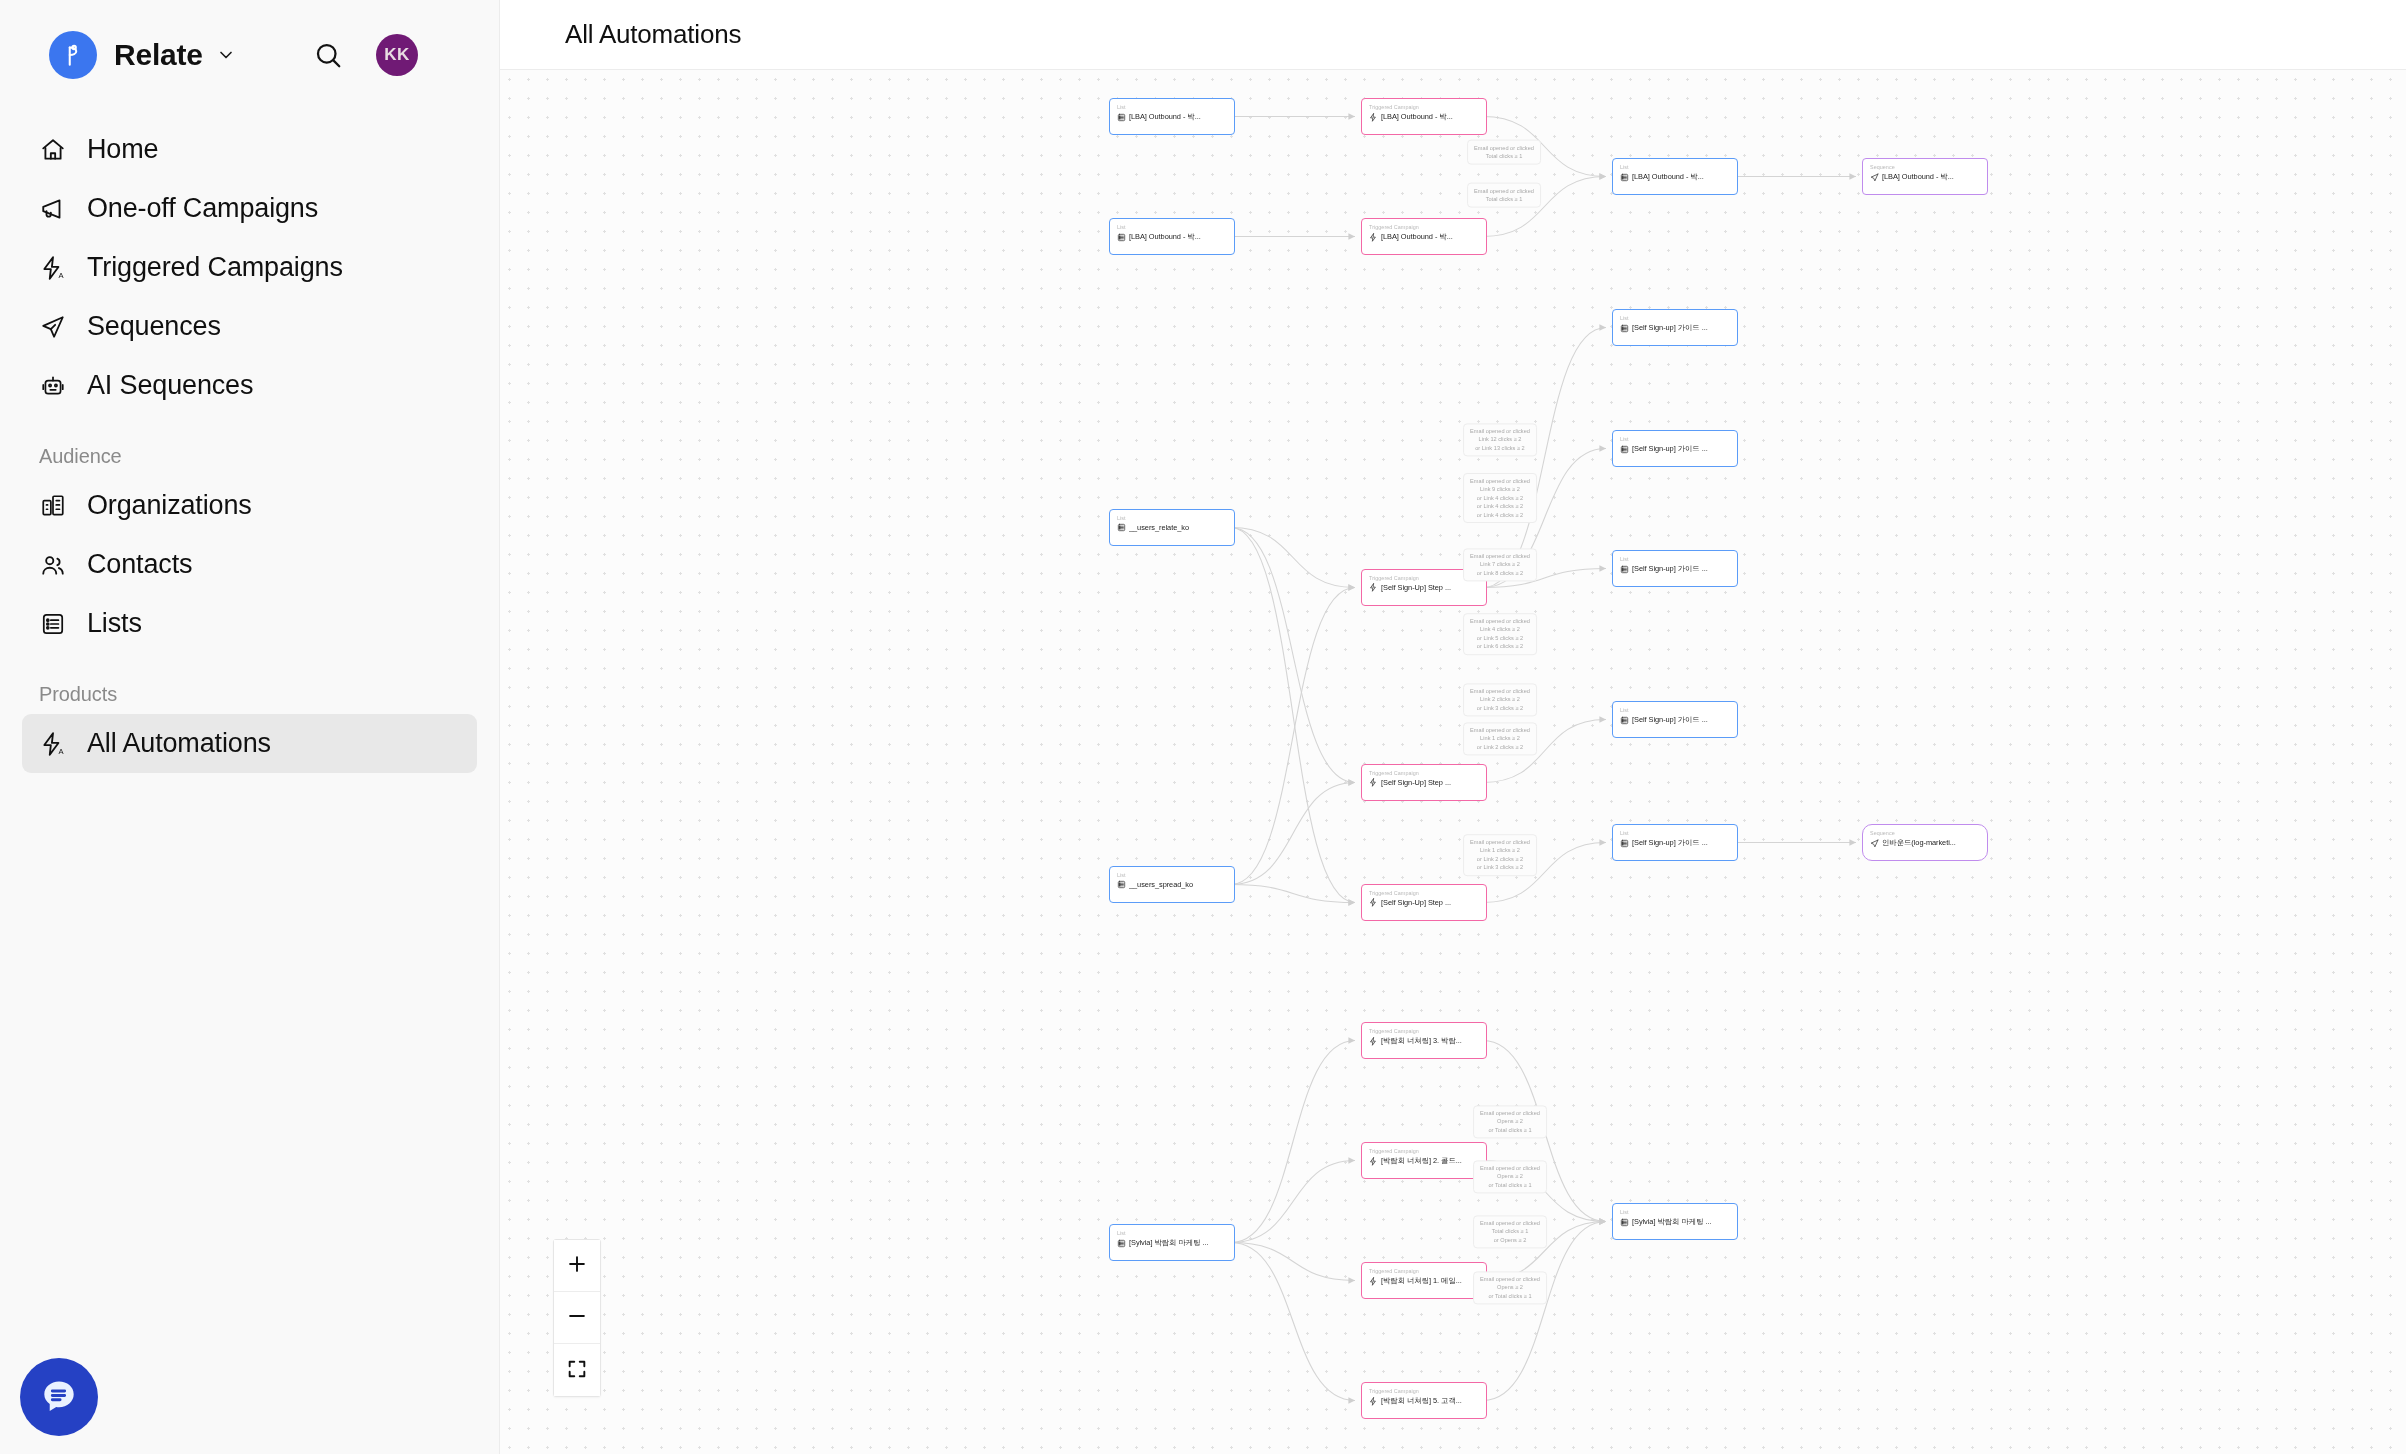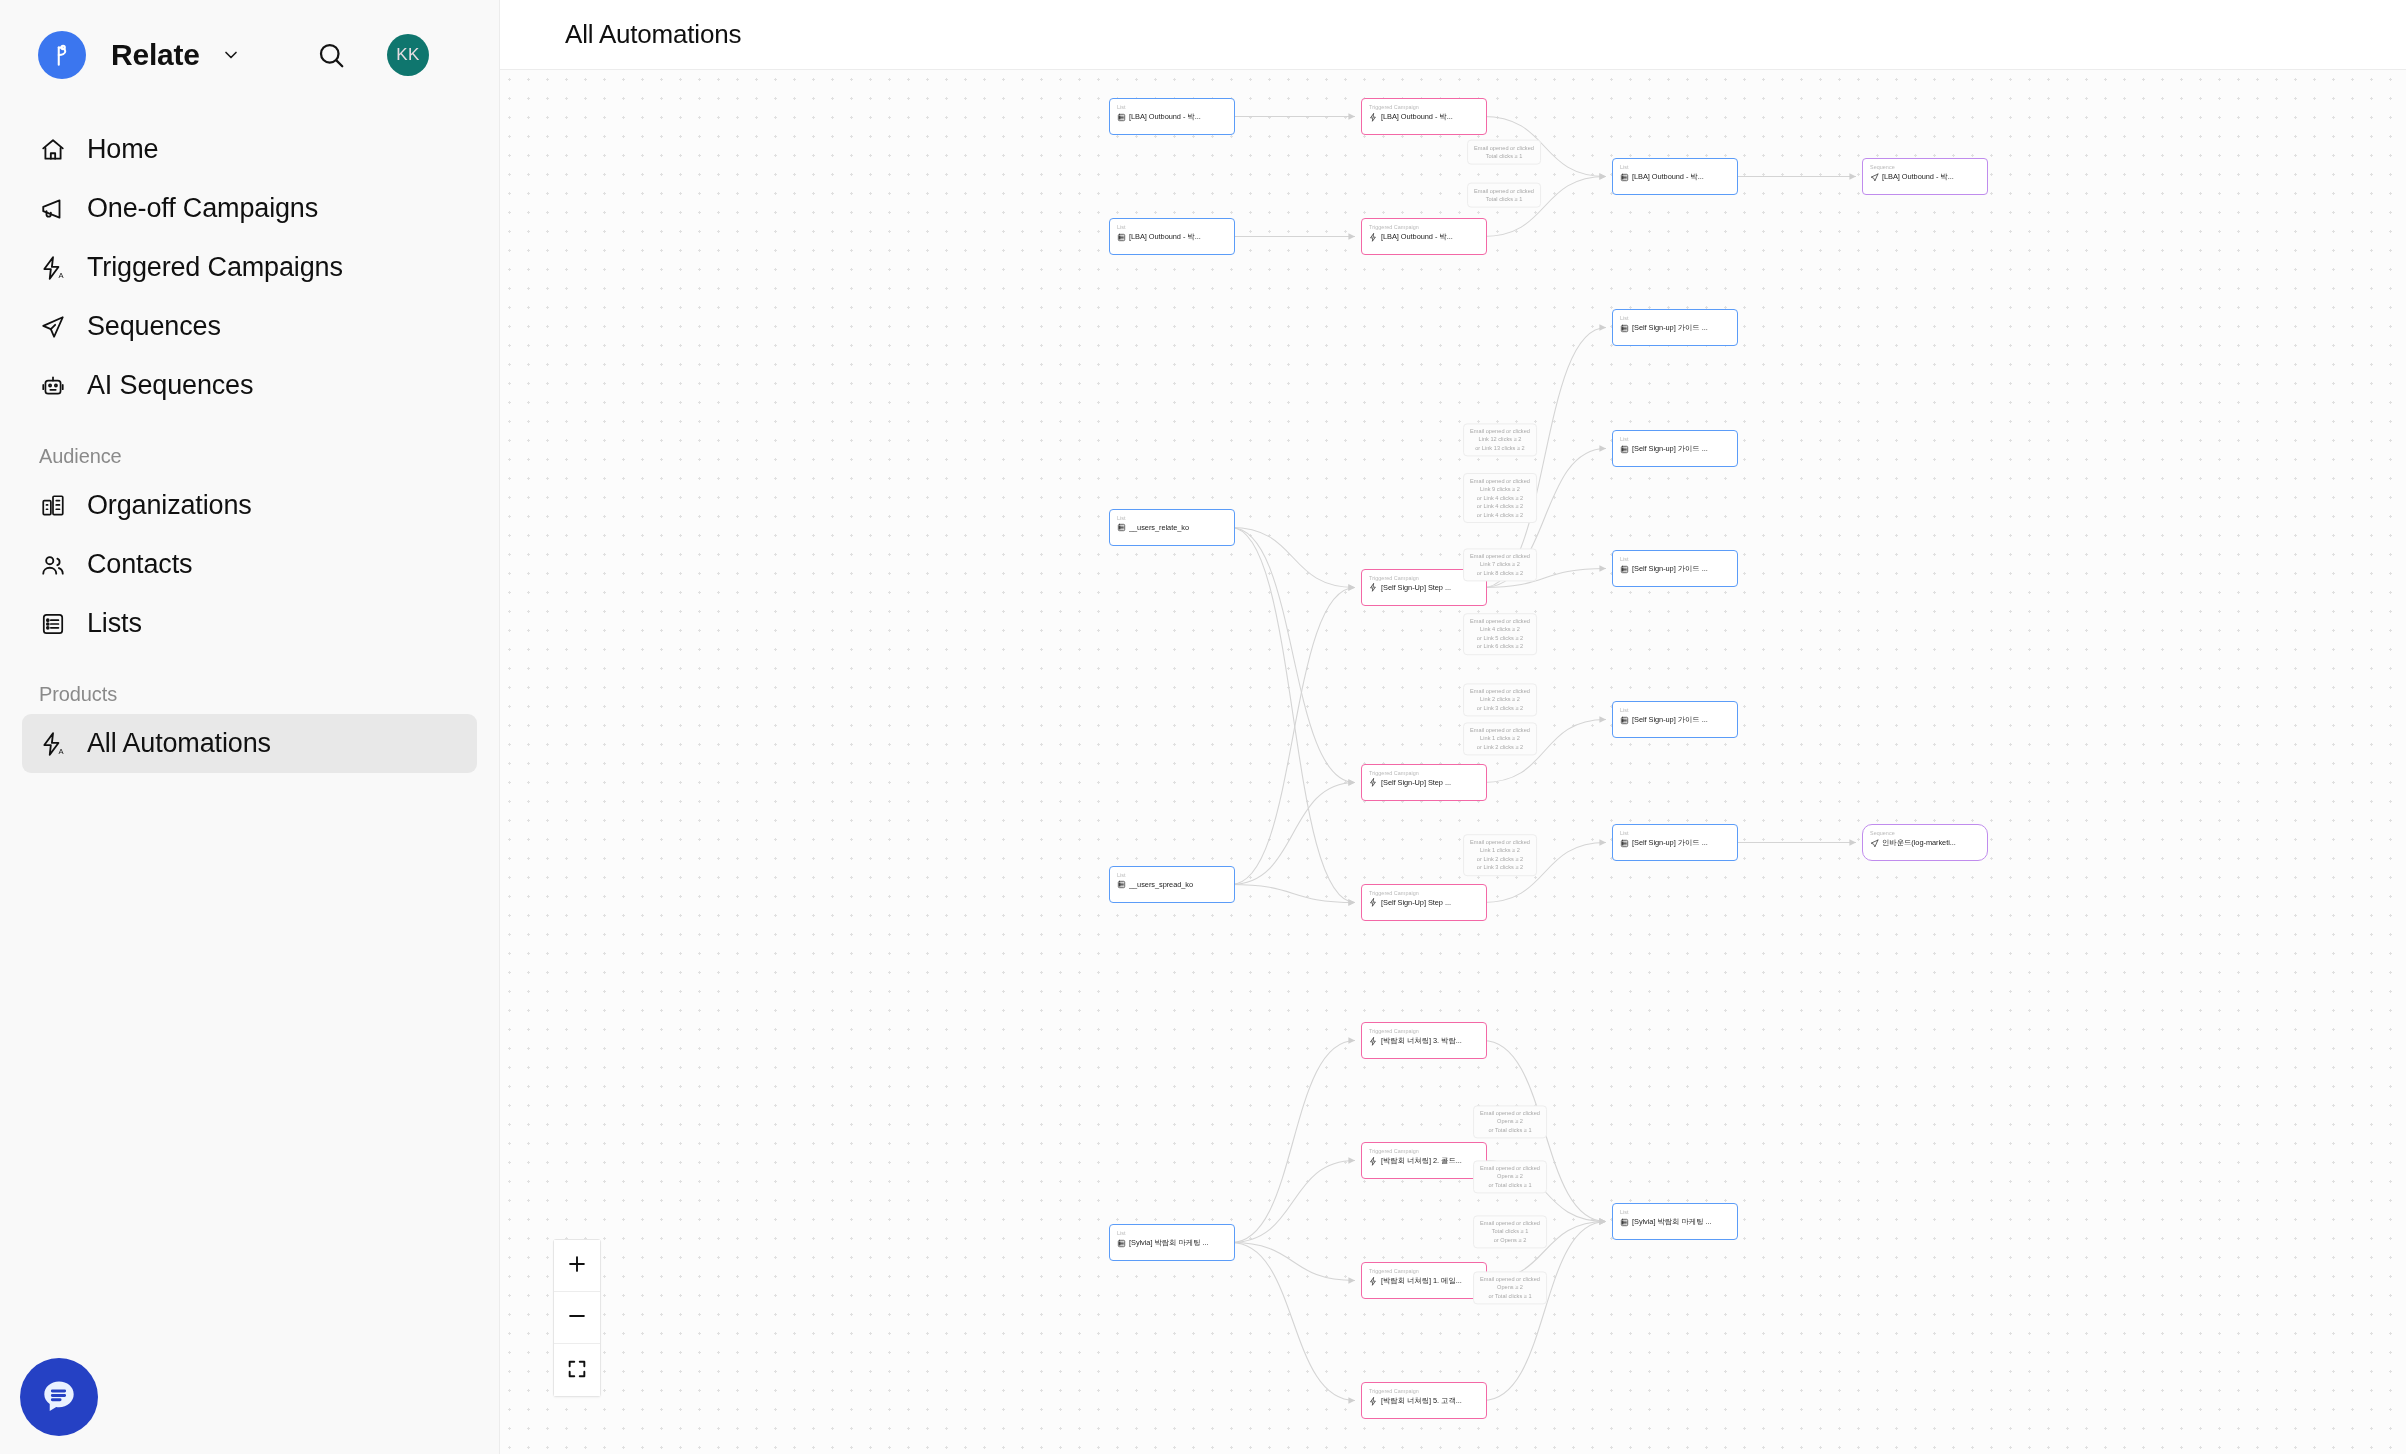--- a/index.html
+++ b/index.html
@@ -15,41 +15,41 @@
   .sidebar {
     width: 500px; height: 1454px;
     background: #f9f9f9;
     border-right: 1px solid #ececec;
     padding: 0 0 0 0;
     position: relative;
     flex: 0 0 500px;
   }
   .brand-row {
     display: flex; align-items: center;
-    height: 110px; padding: 0 38px;
-    gap: 8px;
+    height: 110px; padding: 0 49px;
+    gap: 0;
   }
   .brand-logo {
     width: 48px; height: 48px; border-radius: 50%;
     background: #3b76ef;
     display: flex; align-items: center; justify-content: center;
     flex: 0 0 48px;
   }
   .brand-name {
     font-size: 30px; font-weight: 700; color: #111;
     margin-left: 17px; letter-spacing: -0.2px;
   }
   .brand-caret { margin-left: 13px; display:flex; align-items:center; }
   .brand-spacer { flex: 1; }
   .search-btn { width: 40px; height: 40px; display:flex; align-items:center; justify-content:center; margin-right: 28px; }
   .avatar {
     width: 42px; height: 42px; border-radius: 50%;
-    background: #0f766e; color: #e8dde2;
+    background: #701a75; color: #e8dde2;
     display: flex; align-items: center; justify-content: center;
-    font-size: 17px; font-weight: 400; letter-spacing: .5px;
+    font-size: 17px; font-weight: 700; letter-spacing: .5px;
     margin-right: 32px;
   }
 
   .nav { padding: 10px 22px 0 22px; }
   .nav-item {
     display: flex; align-items: center;
     height: 59px; padding: 0 16px;
     border-radius: 9px; cursor: pointer;
     gap: 19px;
   }

